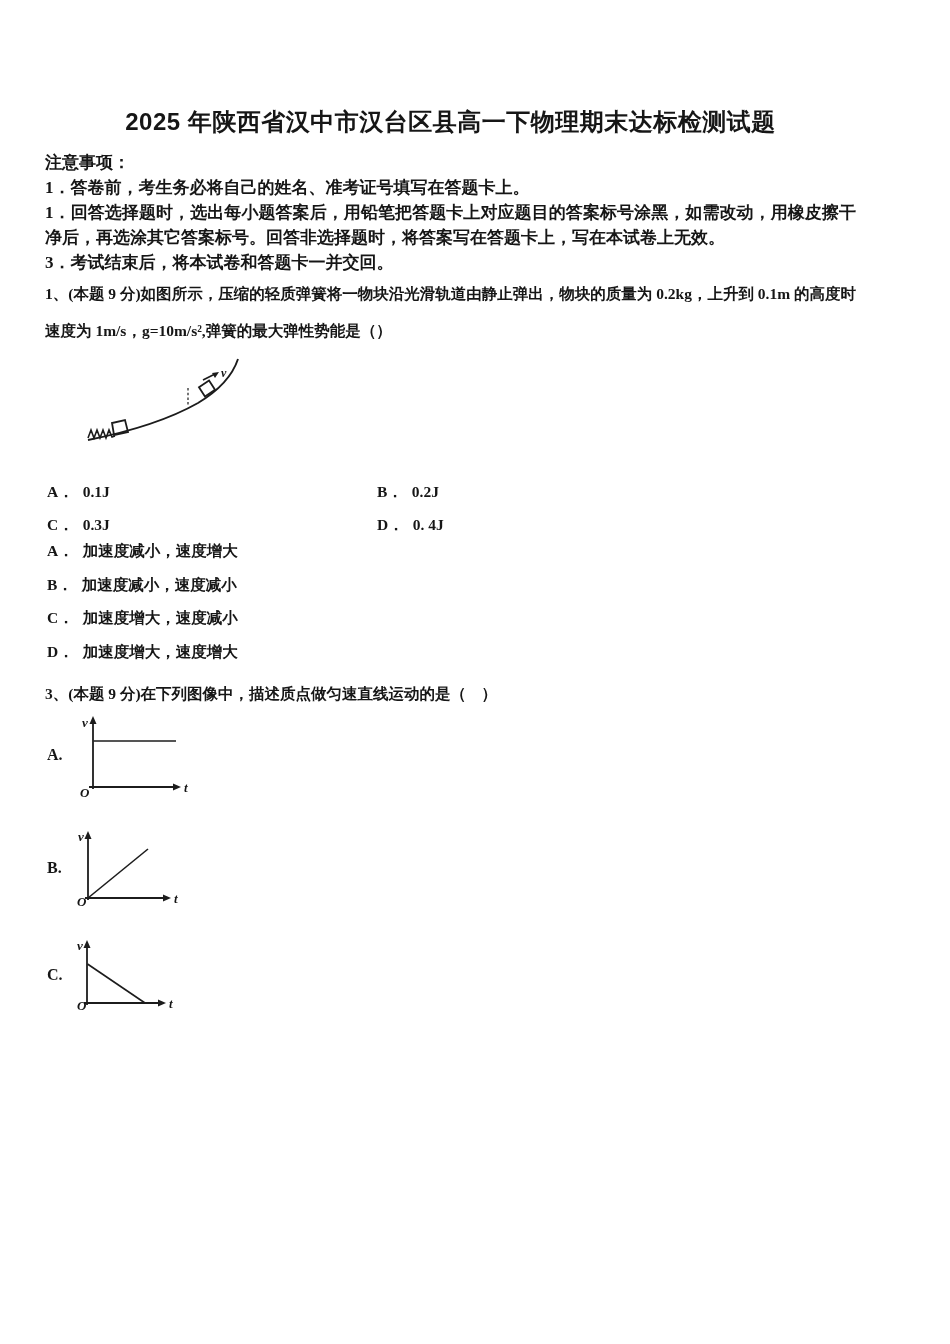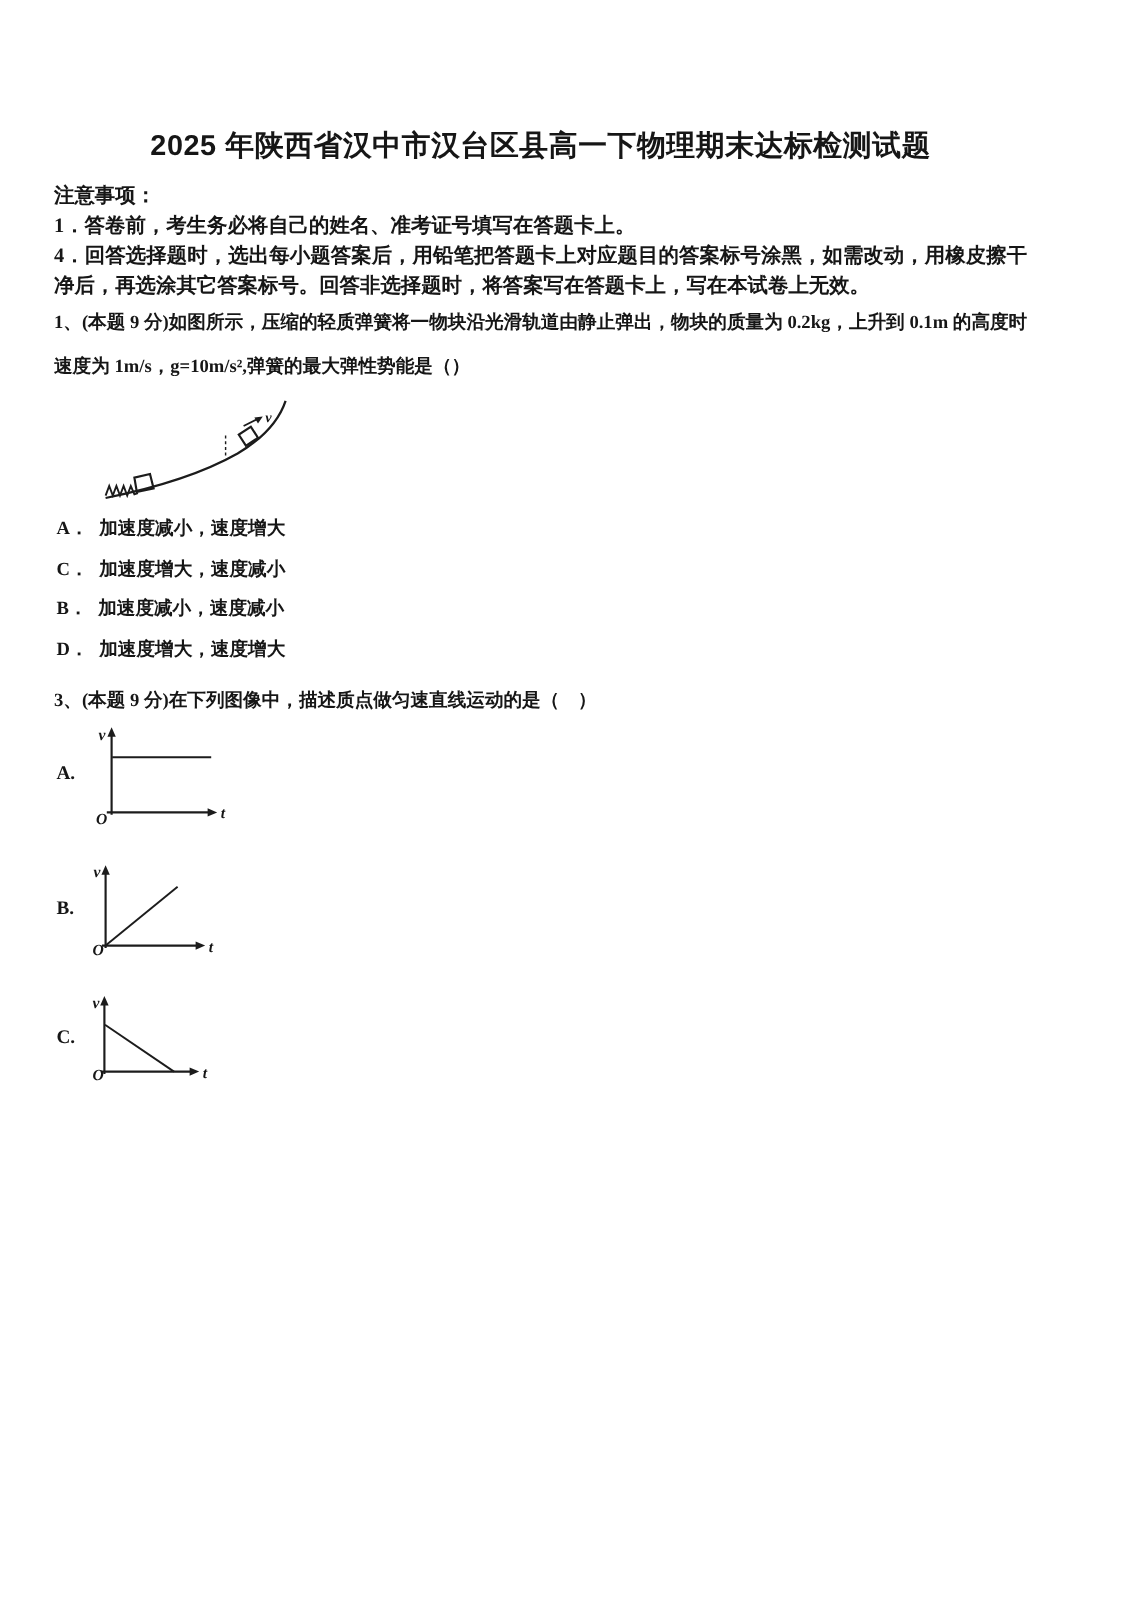--- a/index.html
+++ b/index.html
@@ -55,21 +55,22 @@
 </head>
 <body>
 
 <div class="page">
 
   <h1 class="title">2025 年陕西省汉中市汉台区县高一下物理期末达标检测试题</h1>
 
   <div class="notices">
     <p>注意事项：</p>
     <p>1．答卷前，考生务必将自己的姓名、准考证号填写在答题卡上。</p>
-    <p>4．回答选择题时，选出每小题答案后，用铅笔把答题卡上对应题目的答案标号涂黑，如需改动，用橡皮擦干净后，再选涂其它答案标号。回答非选择题时，将答案写在答题卡上，写在本试卷上无效。</p>
+    <p>1．回答选择题时，选出每小题答案后，用铅笔把答题卡上对应题目的答案标号涂黑，如需改动，用橡皮擦干净后，再选涂其它答案标号。回答非选择题时，将答案写在答题卡上，写在本试卷上无效。</p>
+    <p>3．考试结束后，将本试卷和答题卡一并交回。</p>
   </div>
 
 
   <p class="stem">1、(本题 9 分)如图所示，压缩的轻质弹簧将一物块沿光滑轨道由静止弹出，物块的质量为 0.2kg，上升到 0.1m 的高度时速度为 1m/s，g=10m/s²,弹簧的最大弹性势能是（）</p>
 
   <div class="figure-q1">
     <svg width="175" height="95" viewBox="0 0 175 95">
 
       <polyline class="stroke" stroke-width="1.6" points="5,85 8,77 11,85 14,77 17,85 20,77 23,85 26,77 29,84 32,83"></polyline>
 
@@ -80,26 +81,32 @@
       <line class="stroke" stroke-width="1.2" stroke-dasharray="2.5,2.2" x1="105" y1="35" x2="105" y2="52"></line>
 
       <rect class="stroke" stroke-width="1.8" x="118" y="30" width="12" height="11" transform="rotate(-33 124 35.5)"></rect>
 
       <line class="stroke" stroke-width="1.6" x1="120" y1="27" x2="132" y2="21"></line>
       <polygon fill="#1c1c1c" points="136,19 129,20 132,25"></polygon>
       <text class="axis-text" x="138" y="24" font-size="12">v</text>
     </svg>
   </div>
 
+  <div class="q1-options">
+    <p style="margin:0"><span class="opt-label">A．</span><span>0.1J</span></p>
+    <p style="margin:0"><span class="opt-label">B．</span><span>0.2J</span></p>
+    <p style="margin:0"><span class="opt-label">C．</span><span>0.3J</span></p>
+    <p style="margin:0"><span class="opt-label">D．</span><span>0. 4J</span></p>
+  </div>
 
 
   <div class="q2-options">
     <p><span class="opt-label">A．</span><span>加速度减小，速度增大</span></p>
+    <p><span class="opt-label">B．</span><span>加速度减小，速度减小</span></p>
     <p><span class="opt-label">C．</span><span>加速度增大，速度减小</span></p>
-    <p><span class="opt-label">B．</span><span>加速度减小，速度减小</span></p>
     <p><span class="opt-label">D．</span><span>加速度增大，速度增大</span></p>
   </div>
 
   <p class="stem stem-q3">3、(本题 9 分)在下列图像中，描述质点做匀速直线运动的是（　）</p>
 
   <div class="graph-row row-a">
     <span class="g-label">A.</span>
     <svg width="115" height="85" viewBox="0 0 115 85">
       <line class="stroke" stroke-width="1.8" x1="16" y1="76" x2="16" y2="8"></line>
       <polygon fill="#1c1c1c" points="16,3 12.5,11 19.5,11"></polygon>

